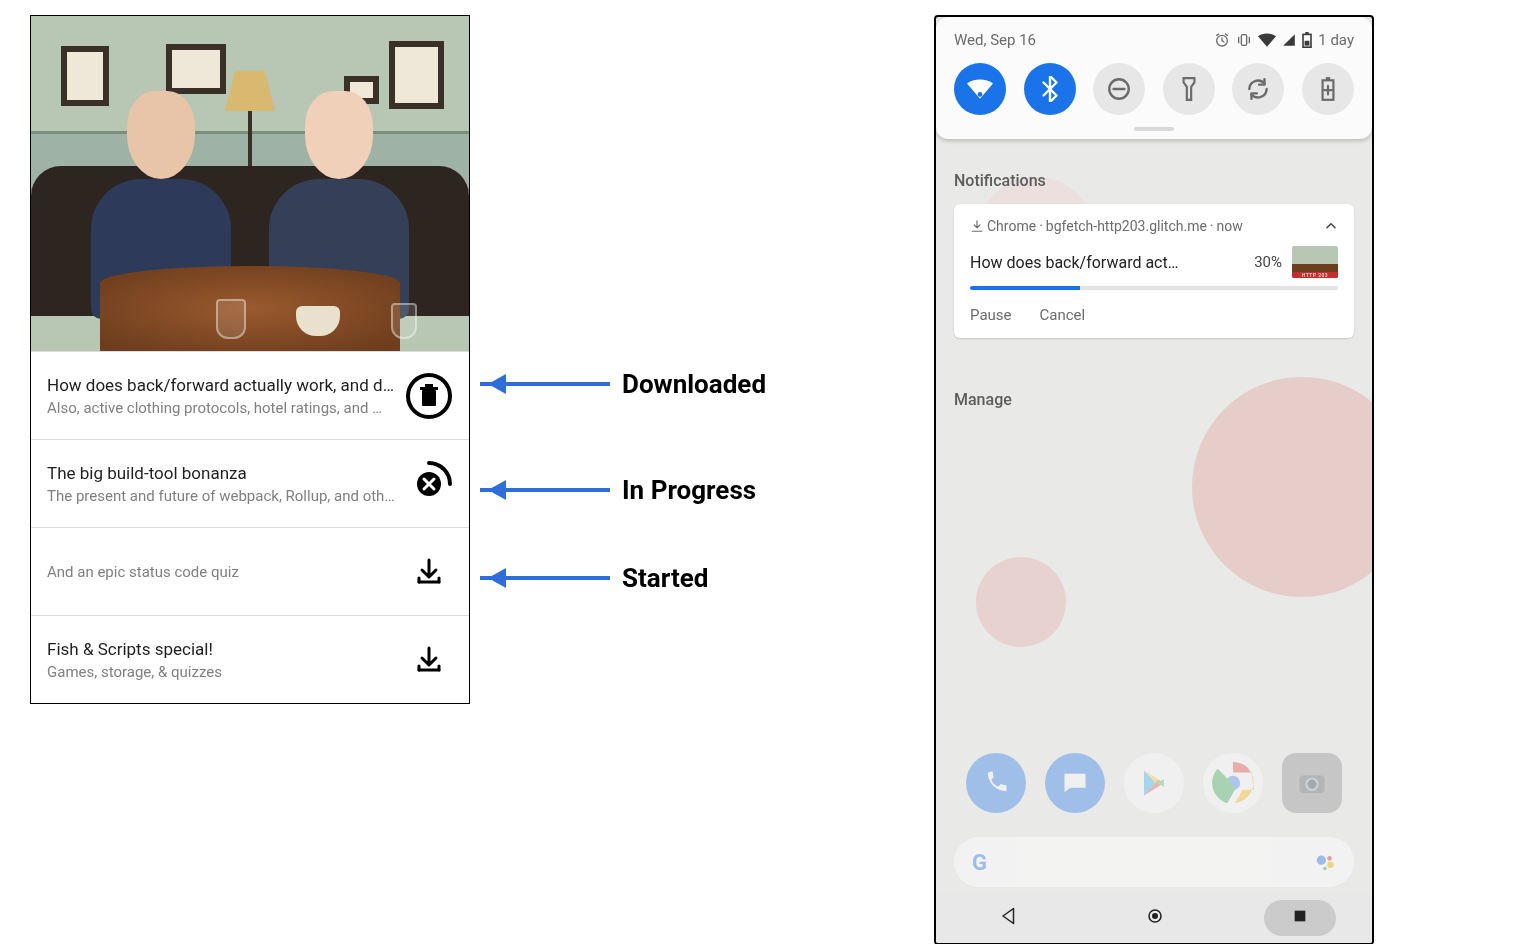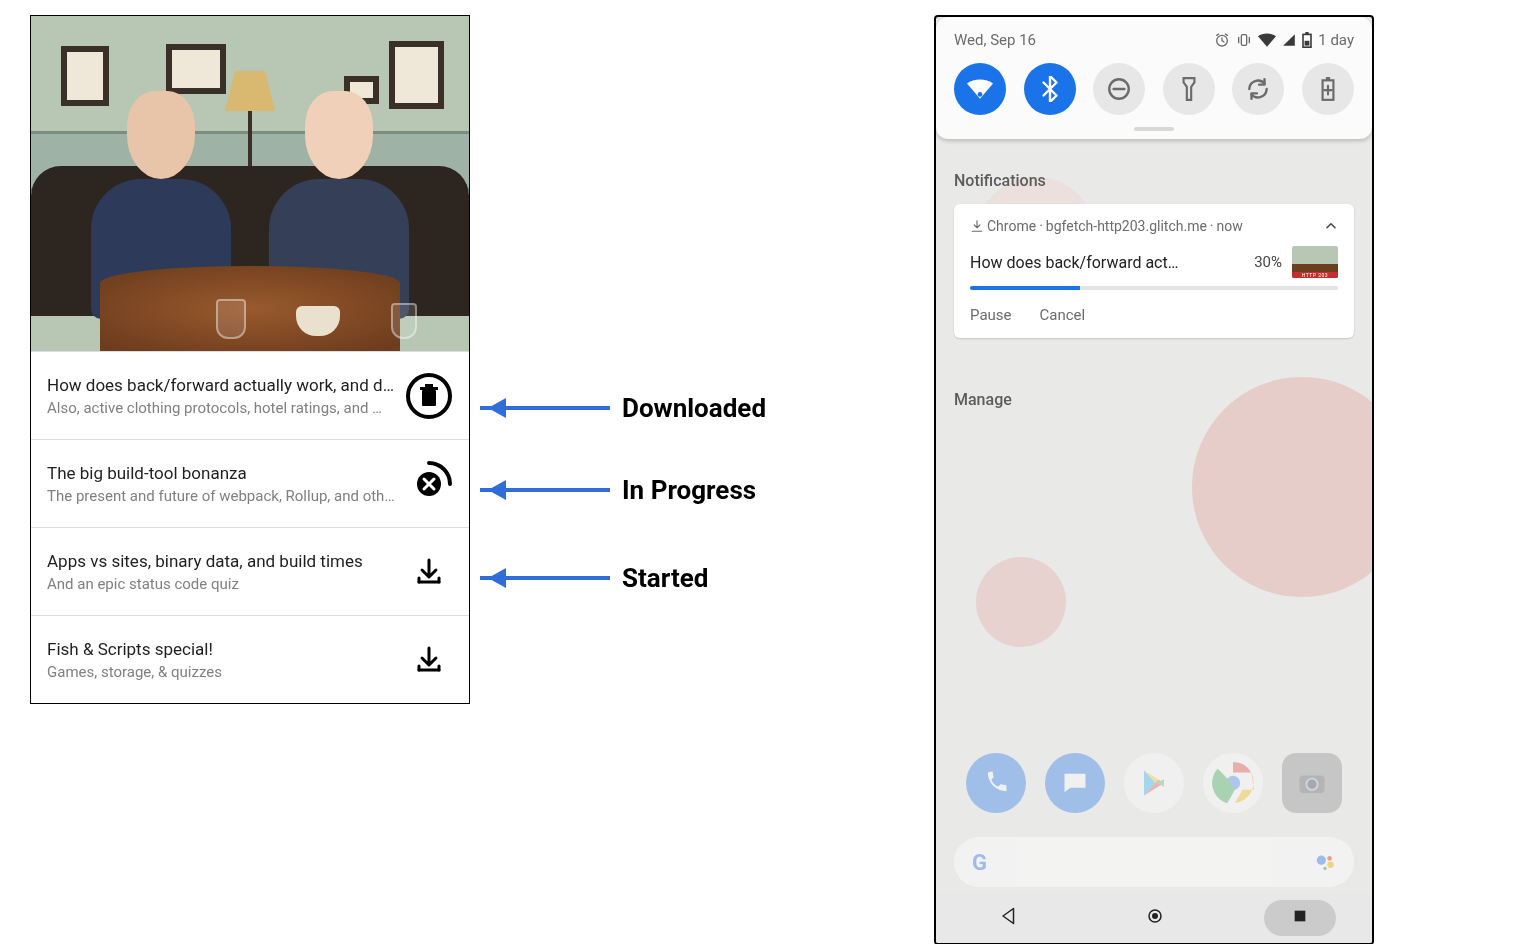--- a/index.html
+++ b/index.html
@@ -467,21 +467,20 @@
         <circle cx="24" cy="24" r="12" fill="#000"></circle>
         <path d="M19 19 L29 29 M29 19 L19 29" stroke="#fff" stroke-width="3" stroke-linecap="round"></path>
       </svg>
     </div>
   </div>
 
 
 
   <div class="list-item">
     <div class="list-text">
-      <div class="list-title">Apps vs sites, binary data, and build times</div>
       <div class="list-sub">And an epic status code quiz</div>
     </div>
     <div class="list-icon">
       <svg class="icon-svg" width="28" height="28" viewBox="0 0 28 28">
         <path d="M14 2 V18 M7 12 L14 19 L21 12" fill="none" stroke="#000" stroke-width="3" stroke-linecap="round" stroke-linejoin="round"></path>
         <path d="M4 24 H24" stroke="#000" stroke-width="3" stroke-linecap="round"></path>
         <path d="M4 20 V24 M24 20 V24" stroke="#000" stroke-width="3" stroke-linecap="round"></path>
       </svg>
     </div>
   </div>
@@ -495,21 +494,21 @@
       <svg class="icon-svg" width="28" height="28" viewBox="0 0 28 28">
         <path d="M14 2 V18 M7 12 L14 19 L21 12" fill="none" stroke="#000" stroke-width="3" stroke-linecap="round" stroke-linejoin="round"></path>
         <path d="M4 24 H24" stroke="#000" stroke-width="3" stroke-linecap="round"></path>
         <path d="M4 20 V24 M24 20 V24" stroke="#000" stroke-width="3" stroke-linecap="round"></path>
       </svg>
     </div>
   </div>
 
 </div>
 
-<div class="arrow-label" style="left:480px; top:393px;">
+<div class="arrow-label" style="left:480px; top:369px;">
   <div class="arrow"></div>
   <div class="arrow-text">Downloaded</div>
 </div>
 <div class="arrow-label" style="left:480px; top:475px;justify-content:center;">
   <div class="arrow"></div>
   <div class="arrow-text">In Progress</div>
 </div>
 <div class="arrow-label" style="left:480px; top:563px;">
   <div class="arrow"></div>
   <div class="arrow-text">Started</div>

